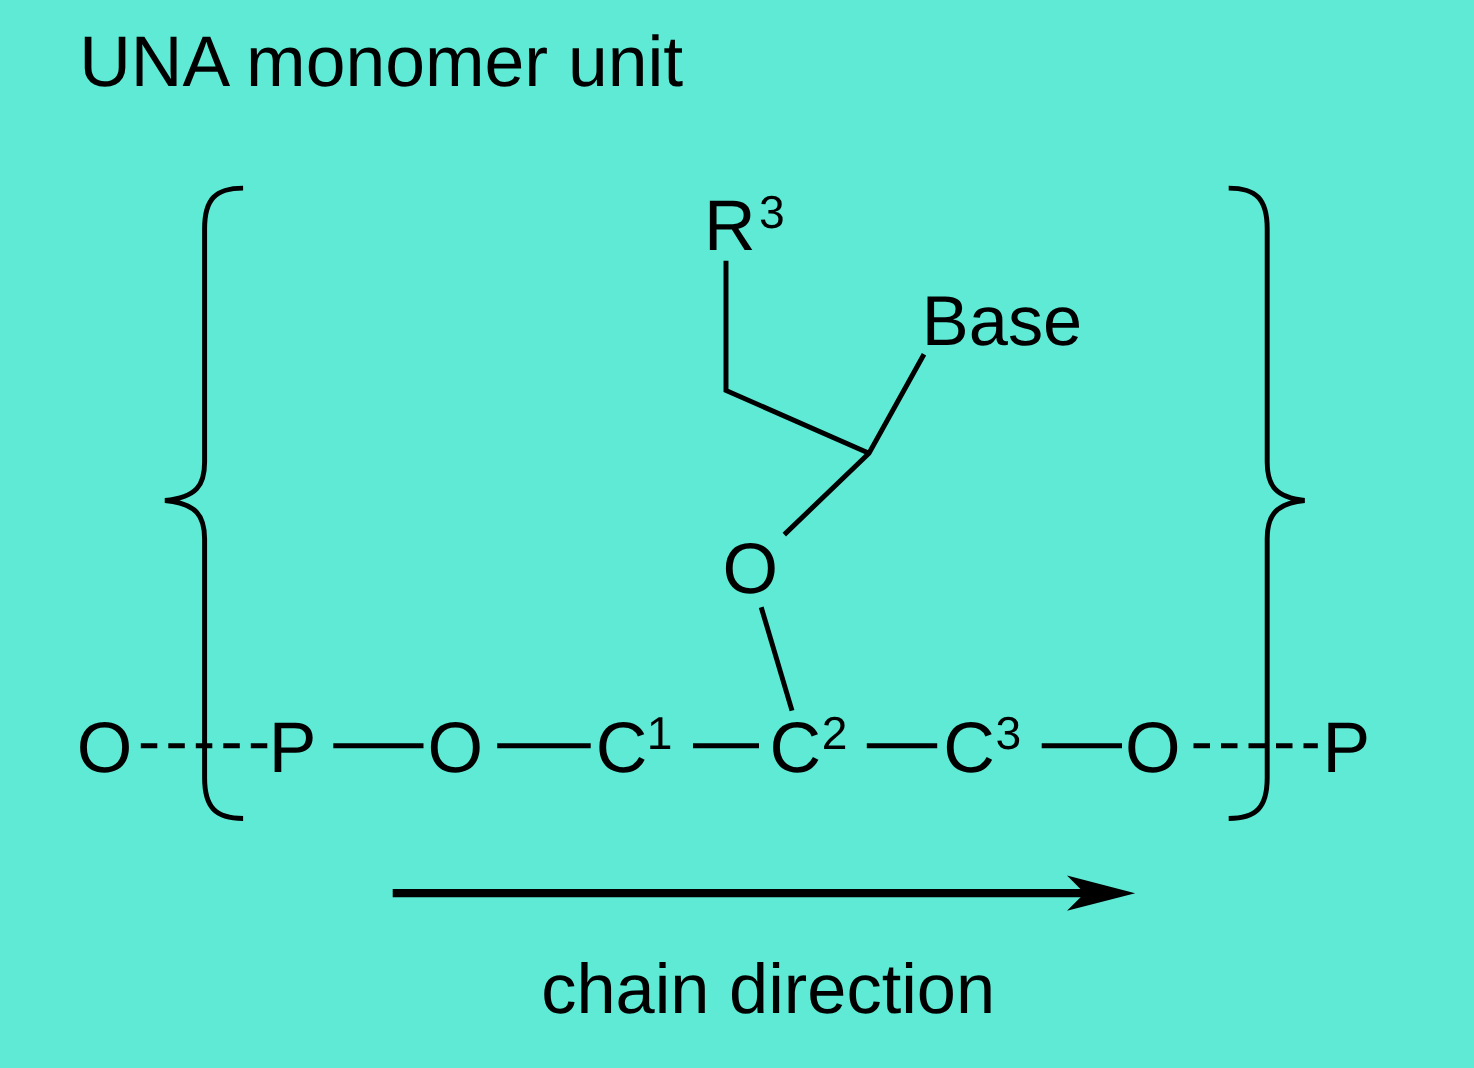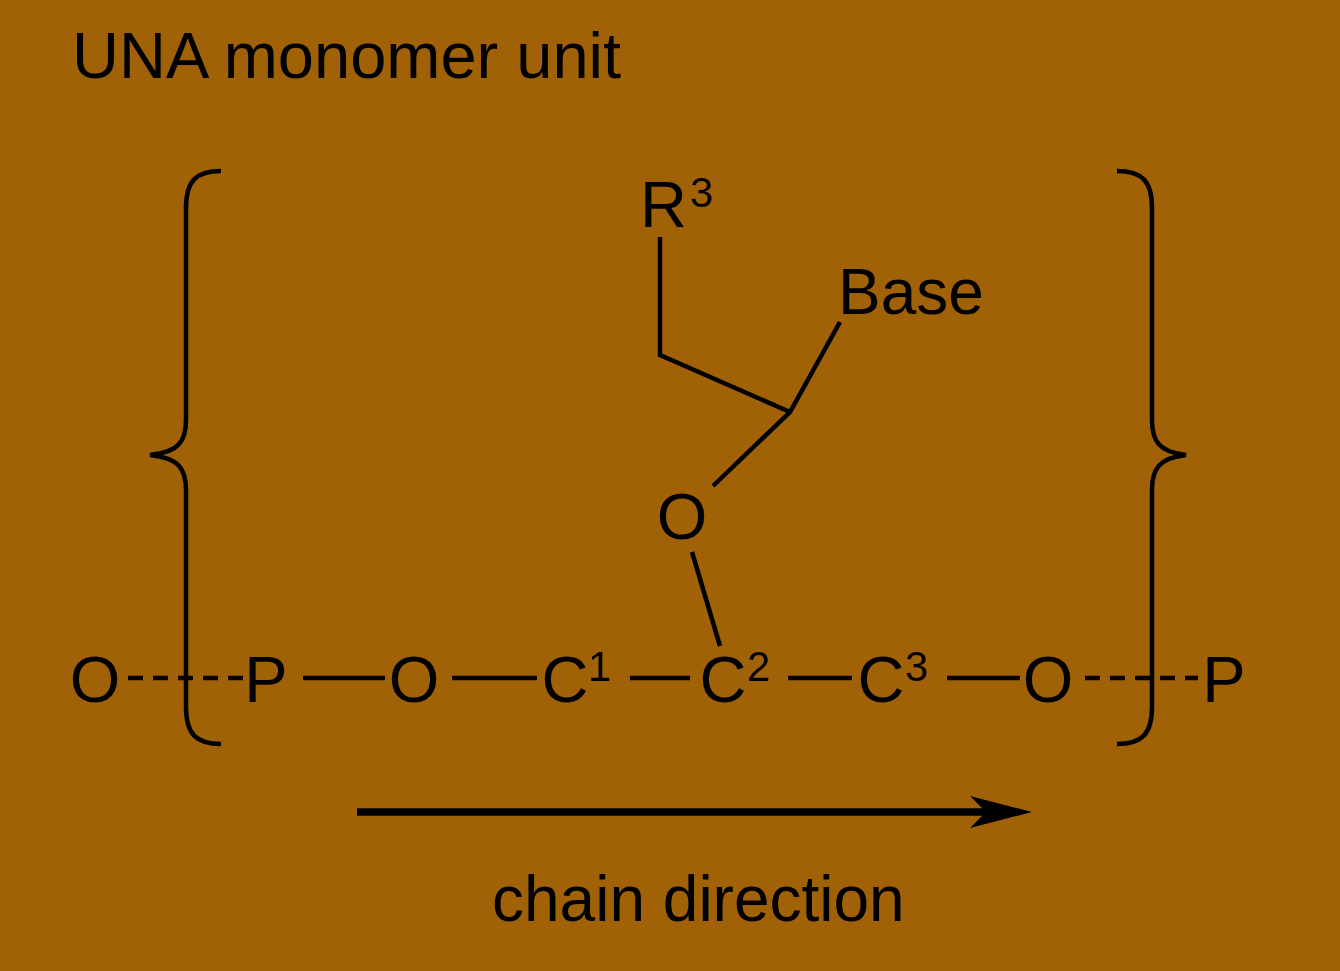--- a/index.html
+++ b/index.html
@@ -4,21 +4,21 @@
 <style>
   html, body {
     margin: 0;
     padding: 0;
     background: #ffffff;
   }
   .canvas {
     position: relative;
     width: 1340px;
     height: 971px;
-    background: #a16207;
+    background: #5eead4;
     overflow: hidden;
   }
   svg {
     display: block;
     font-family: "Liberation Sans", sans-serif;
   }
   .stroke {
     fill: none;
     stroke: #000000;
     stroke-width: 4.5;

